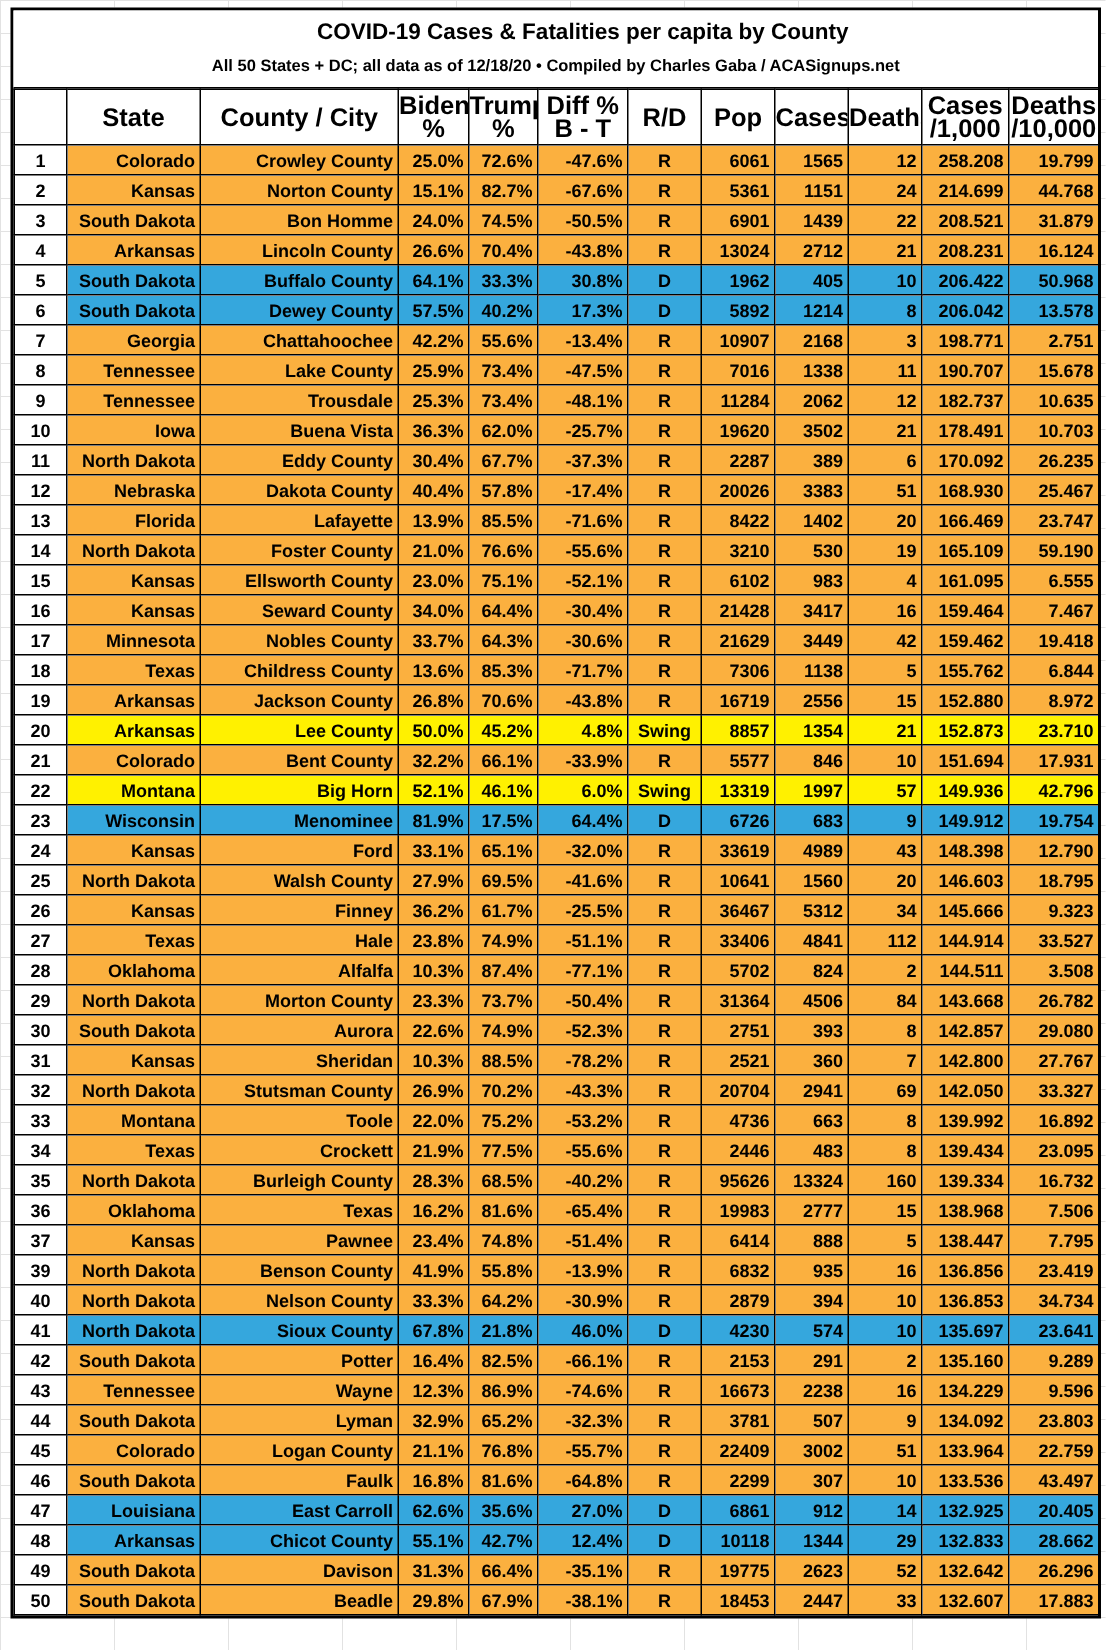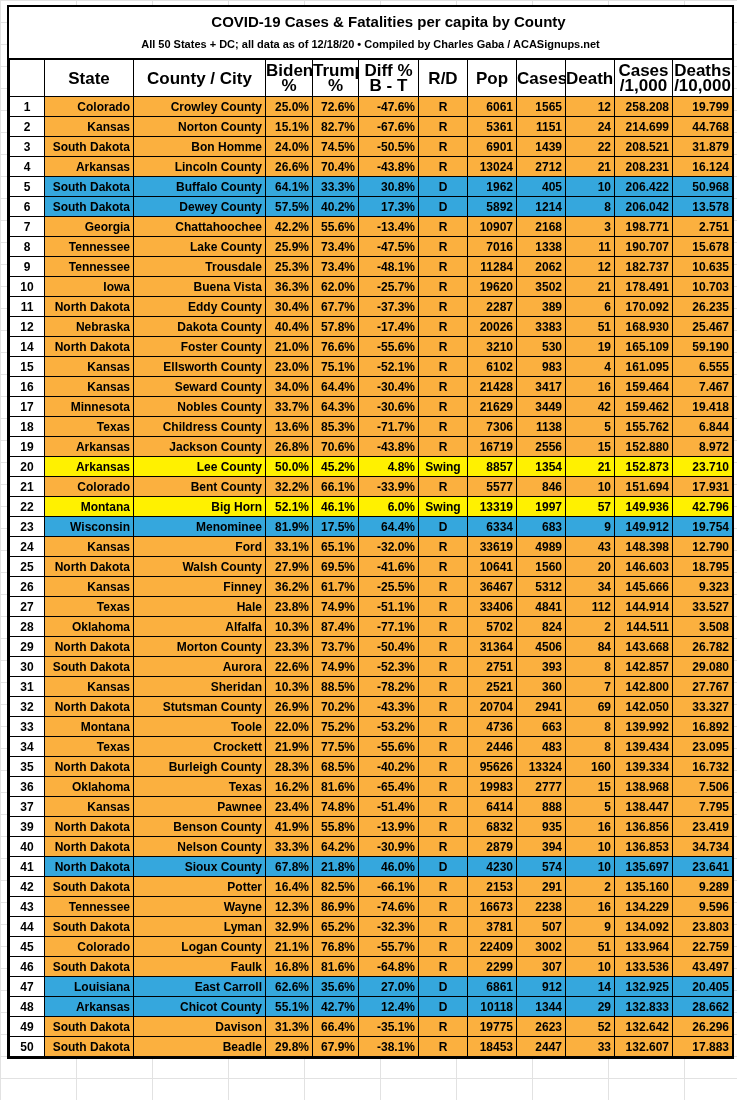--- a/index.html
+++ b/index.html
@@ -291,20 +291,34 @@
           <td class="al-r">57.8%</td>
           <td class="al-r">-17.4%</td>
           <td class="al-c">R</td>
           <td class="al-r">20026</td>
           <td class="al-r">3383</td>
           <td class="al-r">51</td>
           <td class="al-r">168.930</td>
           <td class="al-r">25.467</td>
         </tr>
         <tr class="party-R">
+          <td class="rankcell">13</td>
+          <td class="al-r">Florida</td>
+          <td class="al-r">Lafayette</td>
+          <td class="al-r">13.9%</td>
+          <td class="al-r">85.5%</td>
+          <td class="al-r">-71.6%</td>
+          <td class="al-c">R</td>
+          <td class="al-r">8422</td>
+          <td class="al-r">1402</td>
+          <td class="al-r">20</td>
+          <td class="al-r">166.469</td>
+          <td class="al-r">23.747</td>
+        </tr>
+        <tr class="party-R">
           <td class="rankcell">14</td>
           <td class="al-r">North Dakota</td>
           <td class="al-r">Foster County</td>
           <td class="al-r">21.0%</td>
           <td class="al-r">76.6%</td>
           <td class="al-r">-55.6%</td>
           <td class="al-c">R</td>
           <td class="al-r">3210</td>
           <td class="al-r">530</td>
           <td class="al-r">19</td>
@@ -424,21 +438,21 @@
           <td class="al-r">42.796</td>
         </tr>
         <tr class="party-D">
           <td class="rankcell">23</td>
           <td class="al-r">Wisconsin</td>
           <td class="al-r">Menominee</td>
           <td class="al-r">81.9%</td>
           <td class="al-r">17.5%</td>
           <td class="al-r">64.4%</td>
           <td class="al-c">D</td>
-          <td class="al-r">6334</td>
+          <td class="al-r">6726</td>
           <td class="al-r">683</td>
           <td class="al-r">9</td>
           <td class="al-r">149.912</td>
           <td class="al-r">19.754</td>
         </tr>
         <tr class="party-R">
           <td class="rankcell">24</td>
           <td class="al-r">Kansas</td>
           <td class="al-r">Ford</td>
           <td class="al-r">33.1%</td>

